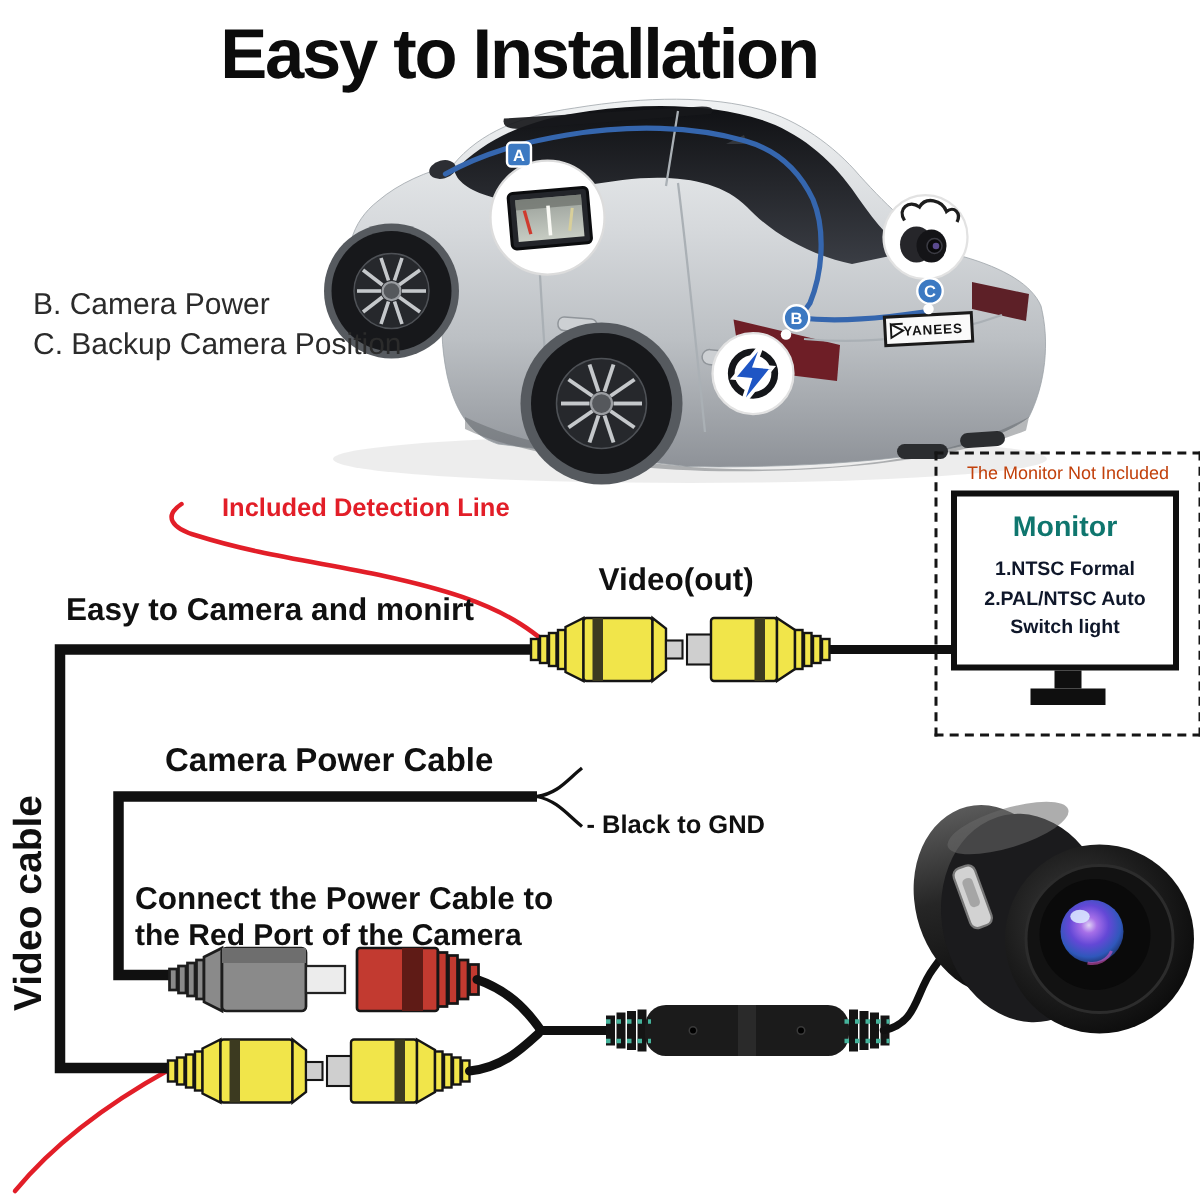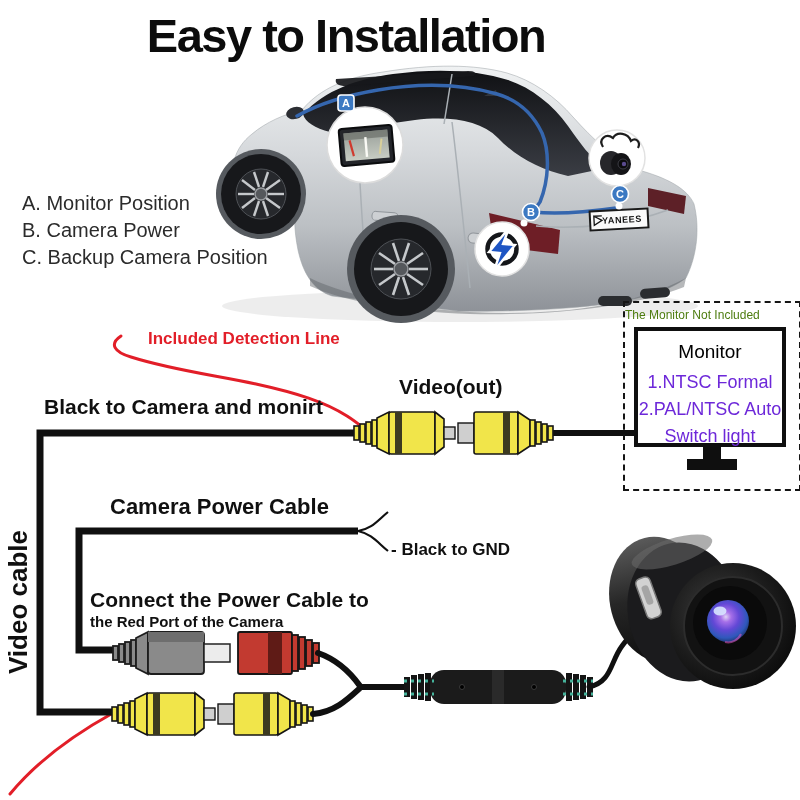--- a/index.html
+++ b/index.html
@@ -20,24 +20,24 @@
   .plate-txt{font-size:9px;font-weight:bold;letter-spacing:.6px;fill:#151515;font-family:"Liberation Sans",sans-serif;}
   .seam{stroke:#aab0b5;stroke-width:1.5;fill:none;}
   
   .title{position:absolute;left:0;top:8px;width:692px;text-align:center;font-size:47px;font-weight:700;letter-spacing:-1.5px;color:#0c0c0c;margin:0;}
   .legend{position:absolute;left:22px;top:190px;font-size:20px;font-weight:400;color:#2b2b2b;line-height:27px;}
   .lbl{position:absolute;font-weight:700;color:var(--text-black);white-space:nowrap;line-height:1.15;}
   .lbl.red{color:var(--accent-red);}
   .vlabel{left:19px;top:602px;transform:translate(-50%,-50%) rotate(-90deg);font-size:26px;}
   
   .monitor-box{position:absolute;left:623px;top:301px;width:174px;height:186px;border:2px dashed #151515;background:transparent;}
-  .mb-note{margin-top:5px;text-align:left;font-size:12px;color:#4d7c0f;}
+  .mb-note{margin-top:5px;text-align:center;font-size:12px;color:#c2410c;}
   .mb-screen{position:absolute;left:9px;top:24px;width:144px;height:112px;border:4px solid #0f0f0f;text-align:center;background:#ffffff;}
-  .mb-title{margin-top:10px;font-size:19px;font-weight:400;color:#000000;}
-  .mb-spec{font-size:18px;color:#6d28d9;line-height:1.5;}
+  .mb-title{margin-top:10px;font-size:19px;font-weight:700;color:#0f766e;}
+  .mb-spec{font-size:13px;color:#0f172a;line-height:1.5;font-weight:bold;}
   .mb-spec.first{margin-top:6px;}
   .mb-neck{position:absolute;left:50%;transform:translateX(-50%);top:144px;width:18px;height:12px;background:#0f0f0f;}
   .mb-base{position:absolute;left:50%;transform:translateX(-50%);top:156px;width:50px;height:11px;background:#0f0f0f;}
 </style>
 </head>
 <body>
 
 <div class="canvas">
 
 <svg class="stage" width="800" height="800" viewBox="0 0 800 800">
@@ -309,32 +309,31 @@
     <circle cx="730" cy="623" r="37" fill="#0a0a0a"></circle>
     <circle cx="728" cy="621" r="21" fill="url(#gIris)"></circle>
     <ellipse cx="720" cy="611" rx="6.5" ry="4.5" fill="#d8e6ff" opacity=".9"></ellipse>
     <path d="M 741 634 a 14 14 0 0 1 -16 8" stroke="#e659c8" stroke-width="2" fill="none" opacity=".55"></path>
   </g>
 </svg>
 
 <h1 class="title">Easy to Installation</h1>
 
 <div class="legend">
-  <div>A. Monitor Position</div>
   <div>B. Camera Power</div>
   <div>C. Backup Camera Position</div>
 </div>
 
 <div class="lbl red" style="left:148px;top:329px;font-size:17px">Included Detection Line</div>
-<div class="lbl" style="left:44px;top:395px;font-size:21px">Black to Camera and monirt</div>
+<div class="lbl" style="left:44px;top:395px;font-size:21px">Easy to Camera and monirt</div>
 <div class="lbl" style="left:399px;top:375px;font-size:21px">Video(out)</div>
 <div class="lbl" style="left:110px;top:494px;font-size:22px">Camera Power Cable</div>
 <div class="lbl" style="left:391px;top:540px;font-size:17px">- Black to GND</div>
 <div class="lbl" style="left:90px;top:588px;font-size:21px">Connect the Power Cable to</div>
-<div class="lbl" style="left:90px;top:613px;font-size:15px">the Red Port of the Camera</div>
+<div class="lbl" style="left:90px;top:613px;font-size:20px">the Red Port of the Camera</div>
 <div class="lbl vlabel">Video cable</div>
 
 <div class="monitor-box">
   <div class="mb-note">The Monitor Not Included</div>
   <div class="mb-screen">
     <div class="mb-title">Monitor</div>
     <div class="mb-spec first">1.NTSC Formal</div>
     <div class="mb-spec">2.PAL/NTSC Auto</div>
     <div class="mb-spec">Switch light</div>
   </div>

